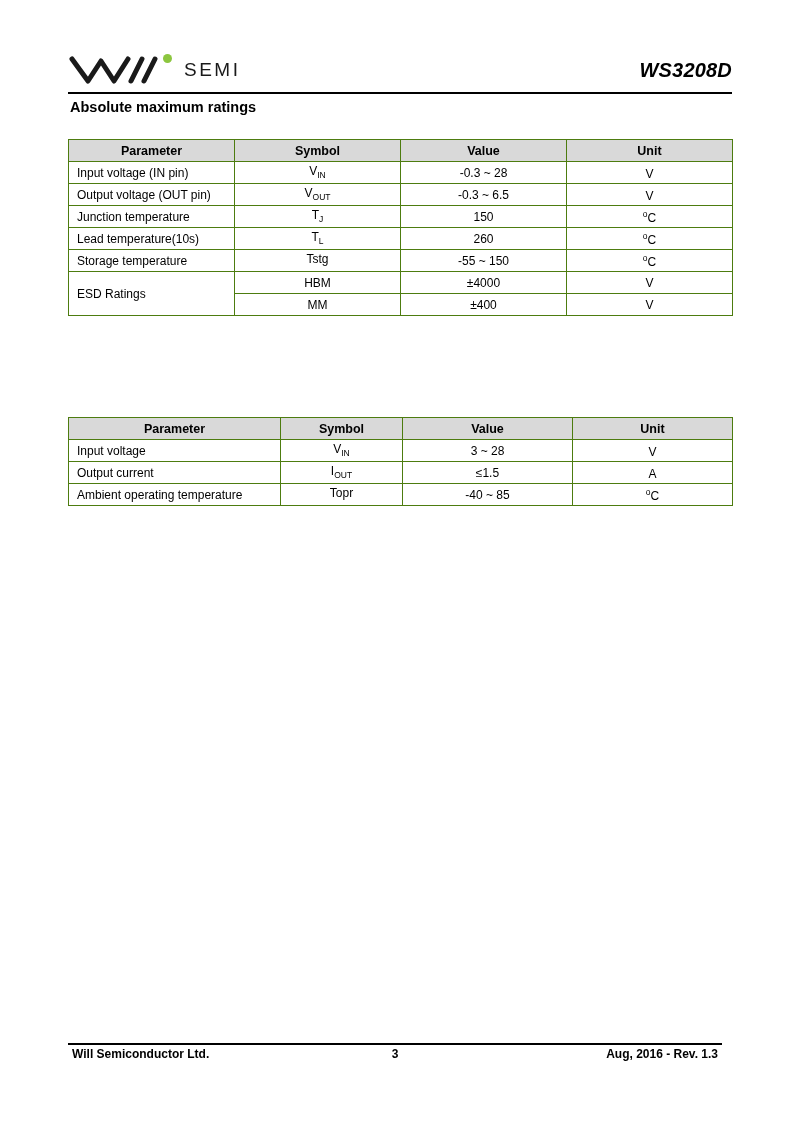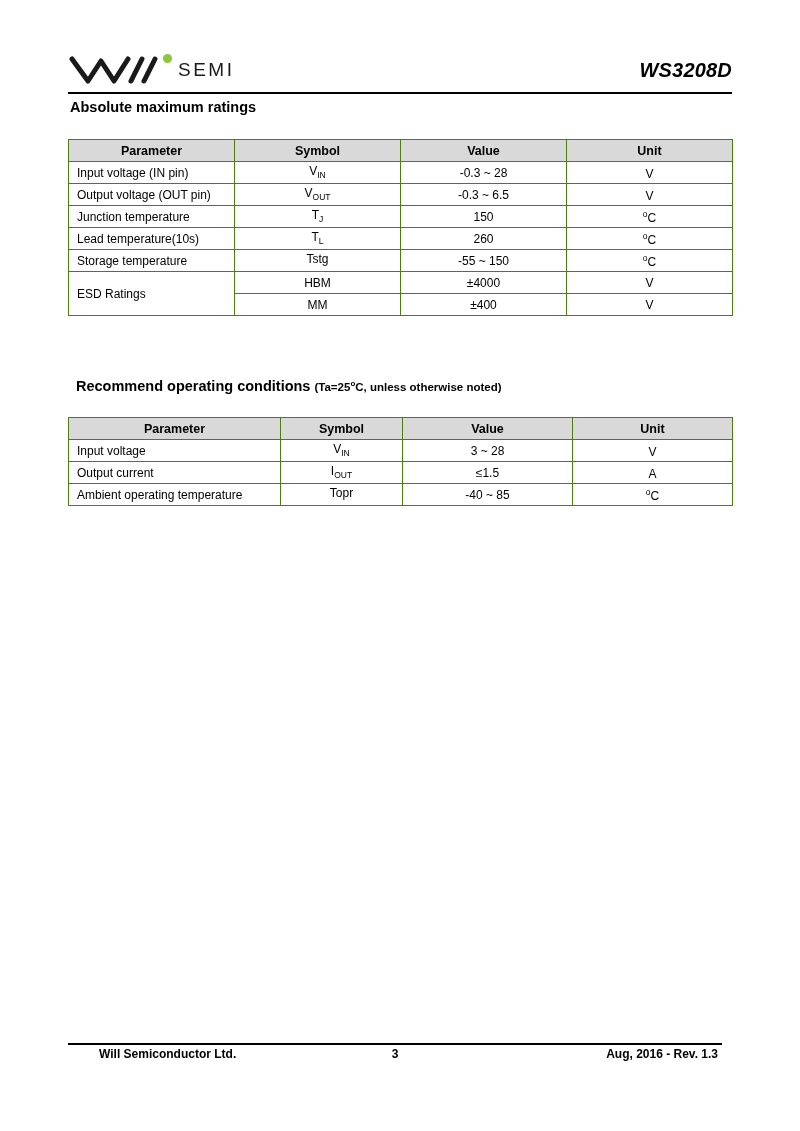--- a/index.html
+++ b/index.html
@@ -52,20 +52,21 @@
     width: 9px;
     height: 9px;
     background: #8cc63f;
     border-radius: 50%;
   }
   .logo-text {
     font-size: 19px;
     letter-spacing: 2.5px;
     font-weight: 500;
     color: #1a1a1a;
+    margin-left: 6px;
     font-family: "Liberation Sans", sans-serif;
   }
   .part-number {
     position: absolute;
     right: 0;
     top: 14px;
     font-size: 20px;
     font-weight: bold;
     letter-spacing: 0.2px;
     font-style: italic;
@@ -143,21 +144,21 @@
   }
   .footer {
     position: absolute;
     left: 68px;
     top: 1047px;
     width: 654px;
     height: 18px;
     font-size: 12px;
     font-weight: bold;
   }
-  .footer .left { position: absolute; left: 4px; top: 0; margin-left: 27px; }
+  .footer .left { position: absolute; left: 4px; top: 0; }
   .footer .center { position: absolute; left: 0; top: 0; width: 100%; text-align: center; }
   .footer .right { position: absolute; right: 4px; top: 0; }
 </style>
 </head>
 <body>
 
 <div class="page">
 
   <div class="header">
     <div class="logo-wrap">
@@ -230,24 +231,20 @@
         <td class="c">V</td>
       </tr>
       <tr>
         <td class="c">MM</td>
         <td class="c">±400</td>
         <td class="c">V</td>
       </tr>
     </tbody>
   </table>
 
-  <div class="section-title" id="sec2">
-    <span>Recommend operating conditions</span>
-    <span class="section-note"><span>(Ta=25</span><span class="sup">o</span><span>C, unless otherwise noted)</span></span>
-  </div>
 
   <table id="tbl-rec">
     <colgroup>
       <col style="width:212px">
       <col style="width:122px">
       <col style="width:170px">
       <col style="width:160px">
     </colgroup>
     <thead>
       <tr>

